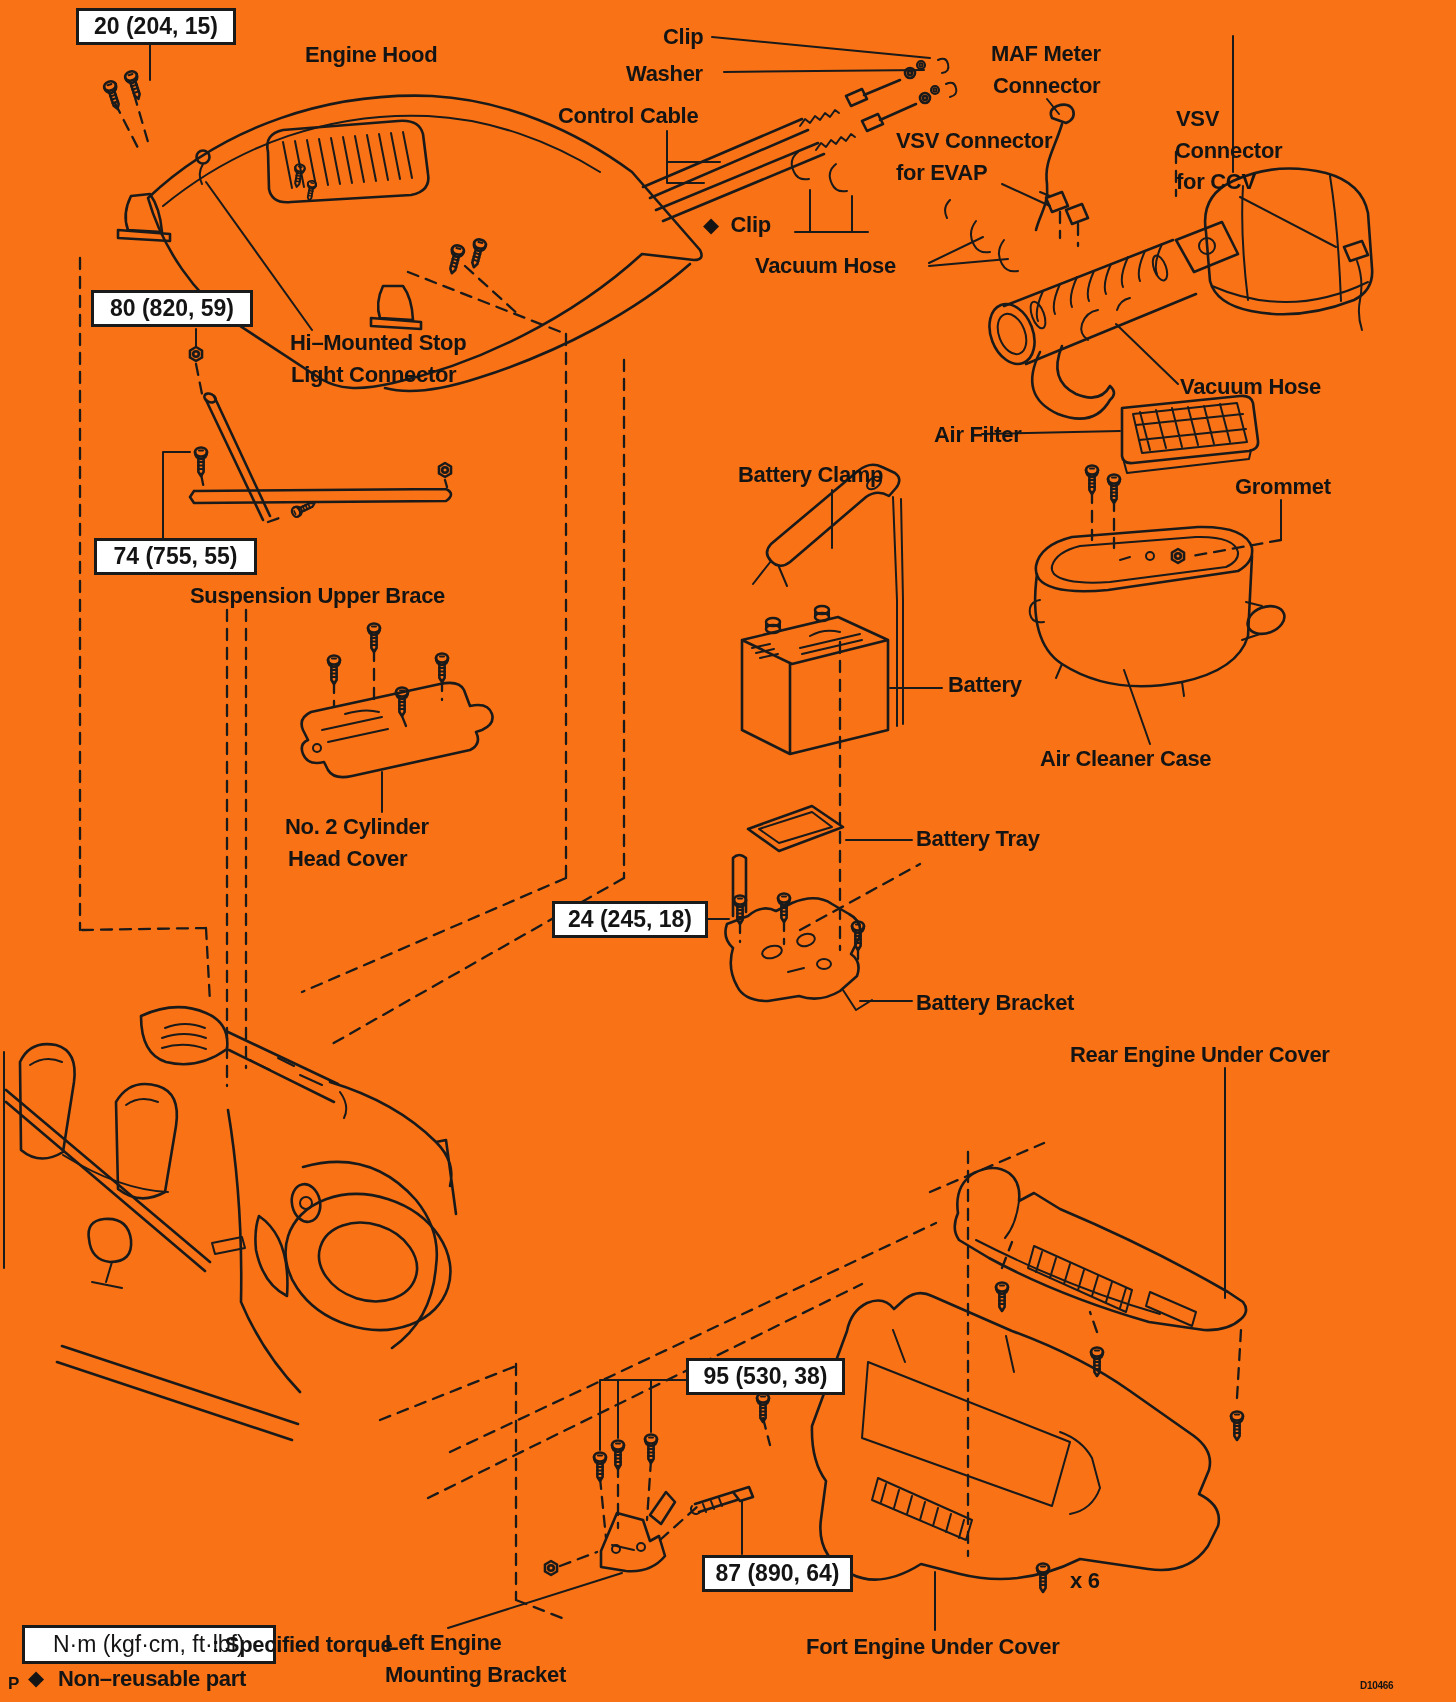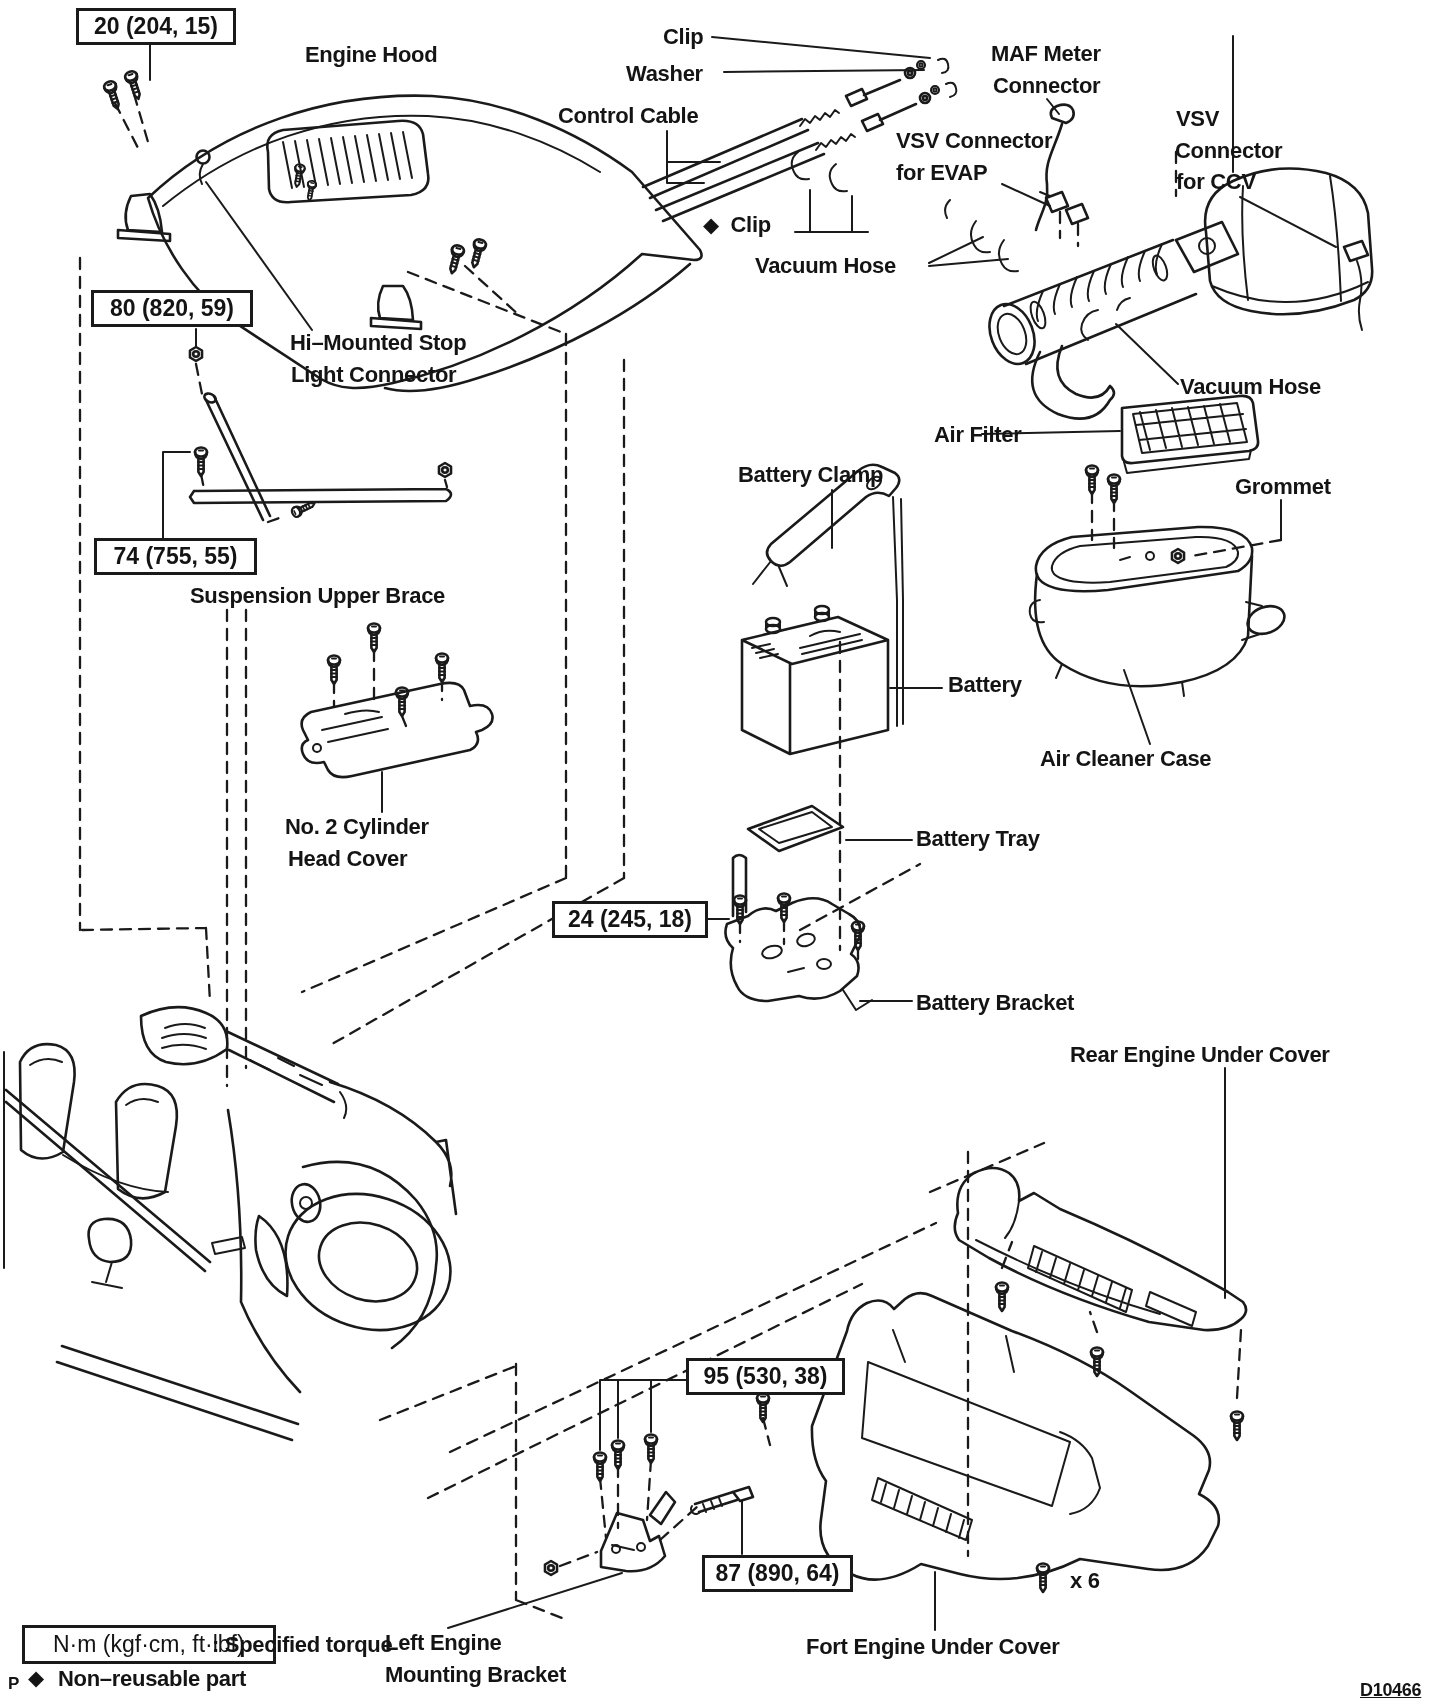--- a/index.html
+++ b/index.html
@@ -1,27 +1,27 @@
 <!DOCTYPE html>
 <html><head>
 <meta charset="utf-8">
 <style>
   html,body{margin:0;padding:0;background:#e8e8e8;}
-  .stage{position:relative;width:1456px;height:1702px;background:#ffffff;overflow:hidden;
+  .stage{position:relative;width:1456px;height:1702px;background:#f97316;overflow:hidden;
          font-family:"Liberation Sans","DejaVu Sans",sans-serif;color:#141414;margin:0 auto;}
   #art{position:absolute;left:0;top:0;}
   #art *{fill:none;stroke:#1a1a1a;stroke-width:2.6;stroke-linecap:round;stroke-linejoin:round;}
   #art .t{stroke-width:2;}
   #art .d{stroke-dasharray:11 8;stroke-width:2.3;}
   .lbl{position:absolute;white-space:nowrap;font-size:22px;font-weight:bold;letter-spacing:-0.3px;}
   .tq{position:absolute;white-space:nowrap;border:3px solid #1a1a1a;background:#fff;
       font-size:23px;font-weight:bold;padding:2px 9px;text-align:center;}
   .legendbox{position:absolute;white-space:nowrap;border:3px solid #1a1a1a;background:#fff;
       font-size:23px;font-weight:normal;padding:3px 28px;}
-  .small{font-size:18px;text-decoration:underline;}
+  .small{font-size:10px;}
   .pmark{font-size:17px;}
   .diamond{font-size:21px;}
 </style>
 </head>
 <body>
 
 <div class="stage">
 
 <svg id="art" width="1456" height="1702" viewBox="0 0 1456 1702">
   <defs>

